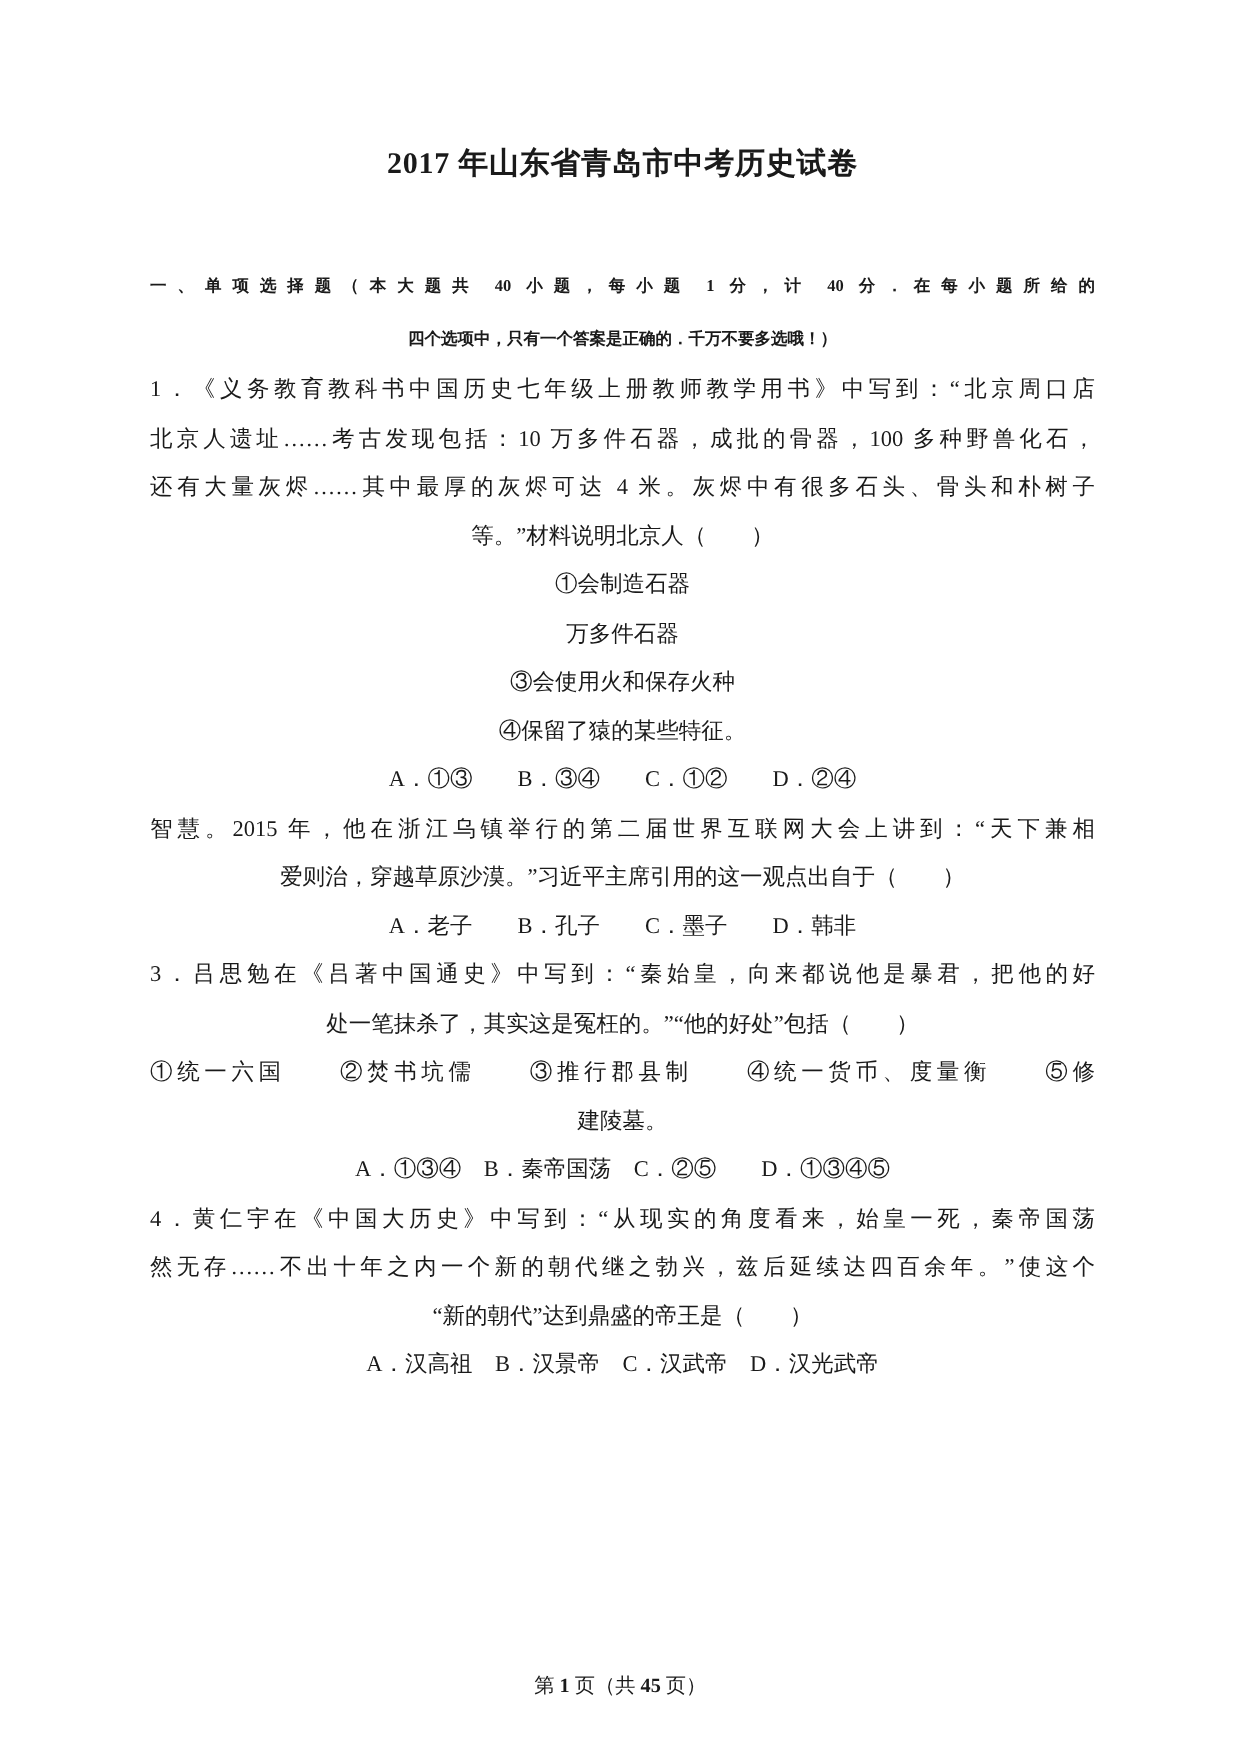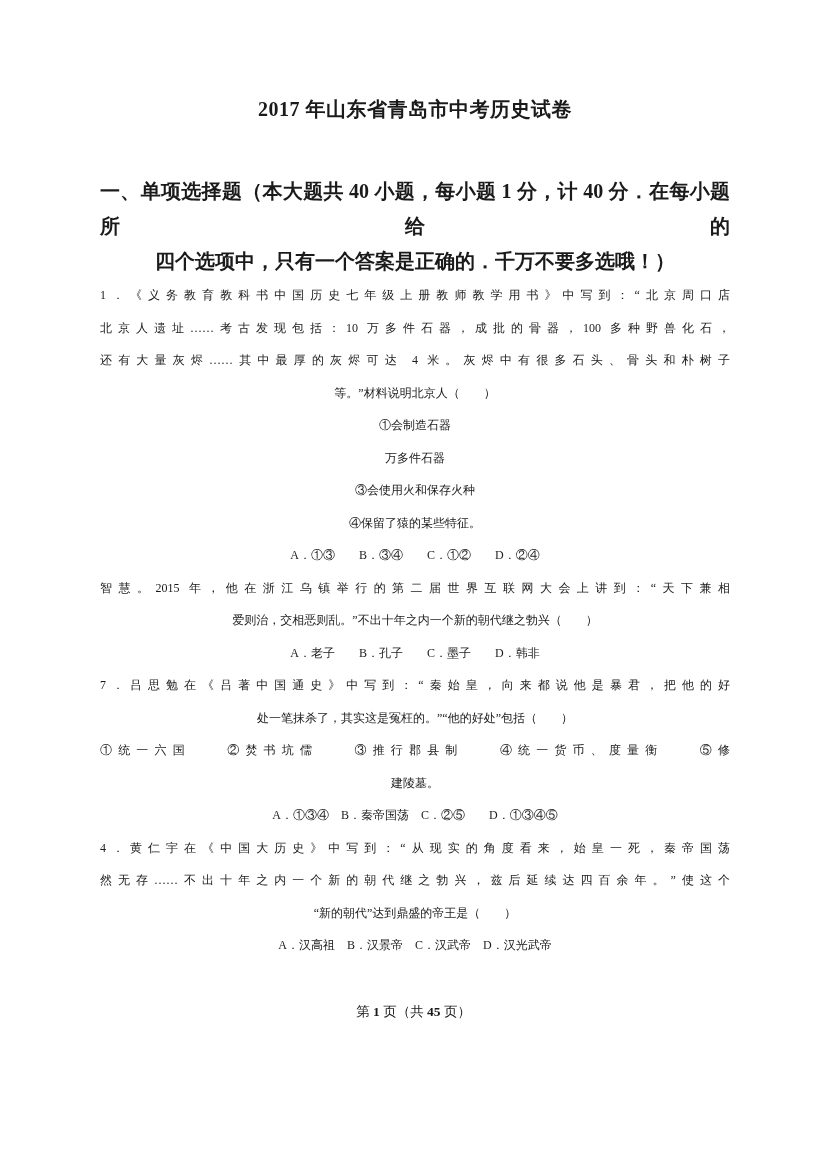--- a/index.html
+++ b/index.html
@@ -23,40 +23,40 @@
     margin-top: 96px;
     text-align: center;
     font-size: 20px;
     line-height: 26px;
     font-weight: bold;
     letter-spacing: 0.5px;
   }
   .section-heading {
     margin-top: 52px;
     font-weight: bold;
-    font-size: 20px;
+    font-size: 11px;
     line-height: 35px;
   }
   .q-block {
-    font-size: 12px;
+    font-size: 15px;
     line-height: 32.5px;
   }
   .line {
     white-space: pre-wrap;
     text-align: center;
   }
   .fill {
     text-align: justify;
     text-align-last: justify;
     text-justify: inter-ideograph;
   }
   .footer {
     position: absolute;
     left: 0;
-    top: 1002px;
+    top: 1114px;
     width: 827px;
     text-align: center;
     font-size: 13.5px;
     line-height: 20px;
     color: #1a1a1a;
   }
   .footer b { font-weight: bold; }
 </style>
 </head>
 <body>
@@ -78,26 +78,26 @@
       <div class="line">等。”材料说明北京人（　　）</div>
       <div class="line">①会制造石器</div>
       <div class="line">万多件石器</div>
       <div class="line">③会使用火和保存火种</div>
       <div class="line">④保留了猿的某些特征。</div>
       <div class="line">A．①③　　B．③④　　C．①②　　D．②④</div>
     </div>
 
     <div class="q-block">
       <div class="line fill">智慧。2015 年，他在浙江乌镇举行的第二届世界互联网大会上讲到：“天下兼相</div>
-      <div class="line">爱则治，交相恶则乱。”不出十年之内一个新的朝代继之勃兴（　　）</div>
+      <div class="line">爱则治，穿越草原沙漠。”习近平主席引用的这一观点出自于（　　）</div>
       <div class="line">A．老子　　B．孔子　　C．墨子　　D．韩非</div>
     </div>
 
     <div class="q-block">
-      <div class="line fill">7．吕思勉在《吕著中国通史》中写到：“秦始皇，向来都说他是暴君，把他的好</div>
+      <div class="line fill">3．吕思勉在《吕著中国通史》中写到：“秦始皇，向来都说他是暴君，把他的好</div>
       <div class="line">处一笔抹杀了，其实这是冤枉的。”“他的好处”包括（　　）</div>
       <div class="line fill">①统一六国　　②焚书坑儒　　③推行郡县制　　④统一货币、度量衡　　⑤修</div>
       <div class="line">建陵墓。</div>
       <div class="line">A．①③④　B．秦帝国荡　C．②⑤　　D．①③④⑤</div>
     </div>
 
     <div class="q-block">
       <div class="line fill">4．黄仁宇在《中国大历史》中写到：“从现实的角度看来，始皇一死，秦帝国荡</div>
       <div class="line fill">然无存……不出十年之内一个新的朝代继之勃兴，兹后延续达四百余年。”使这个</div>
       <div class="line">“新的朝代”达到鼎盛的帝王是（　　）</div>

